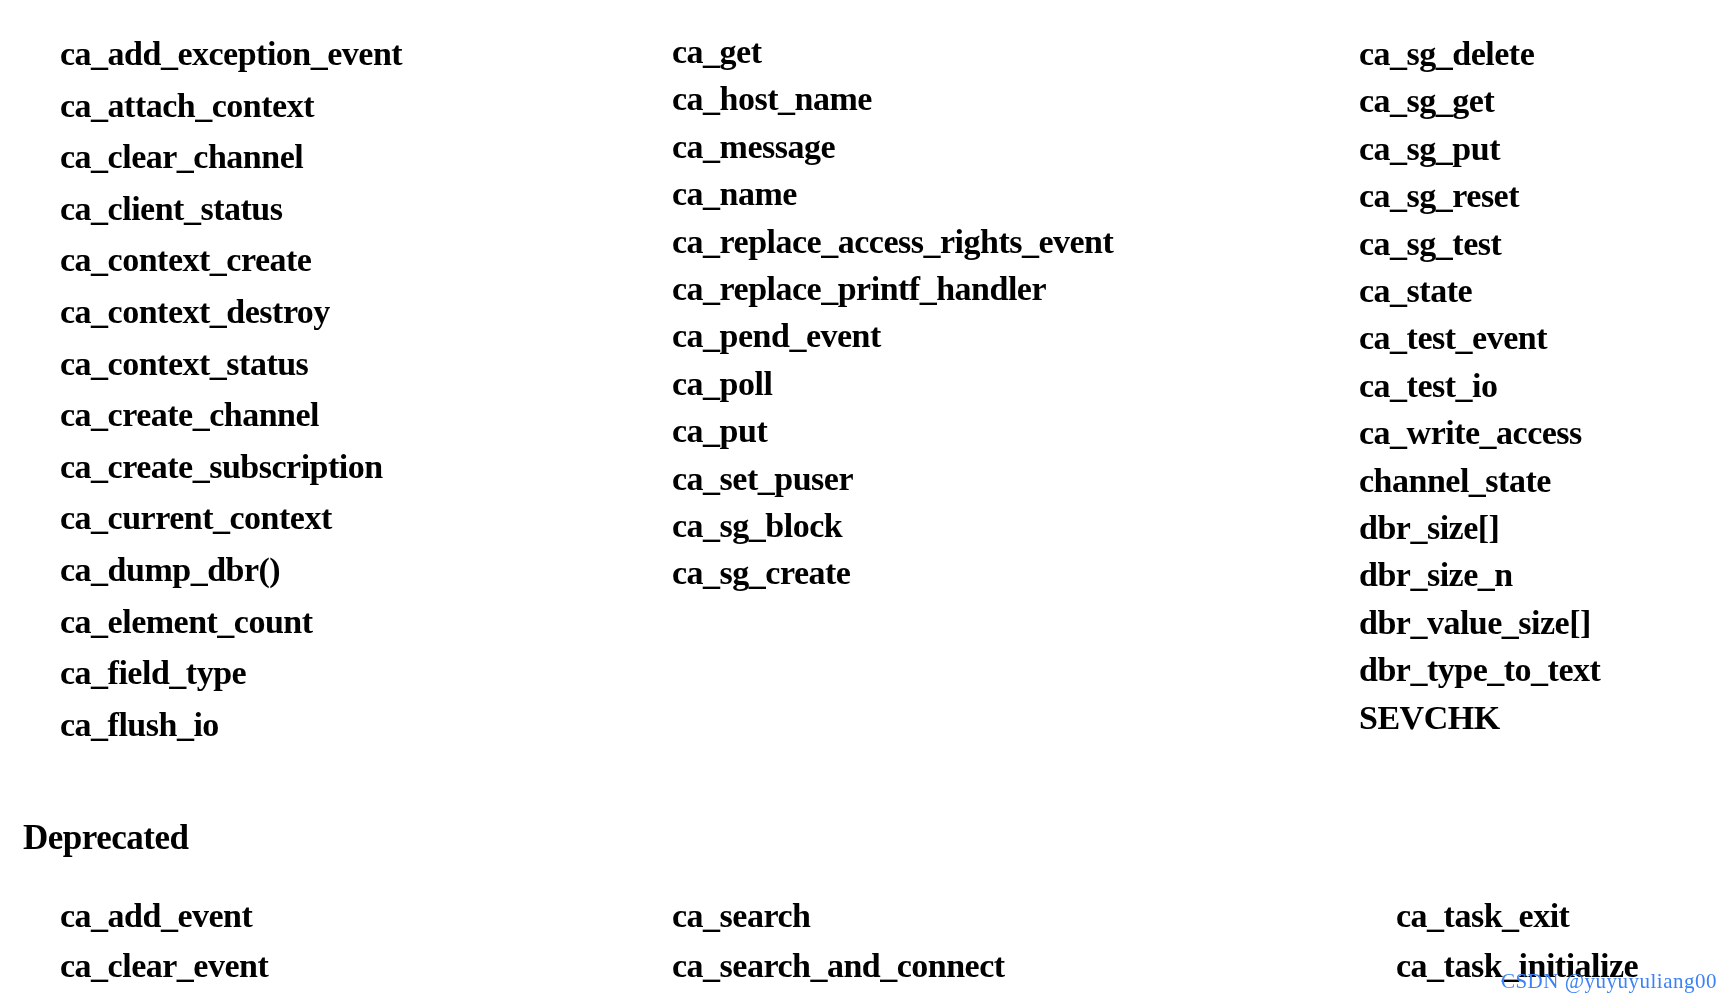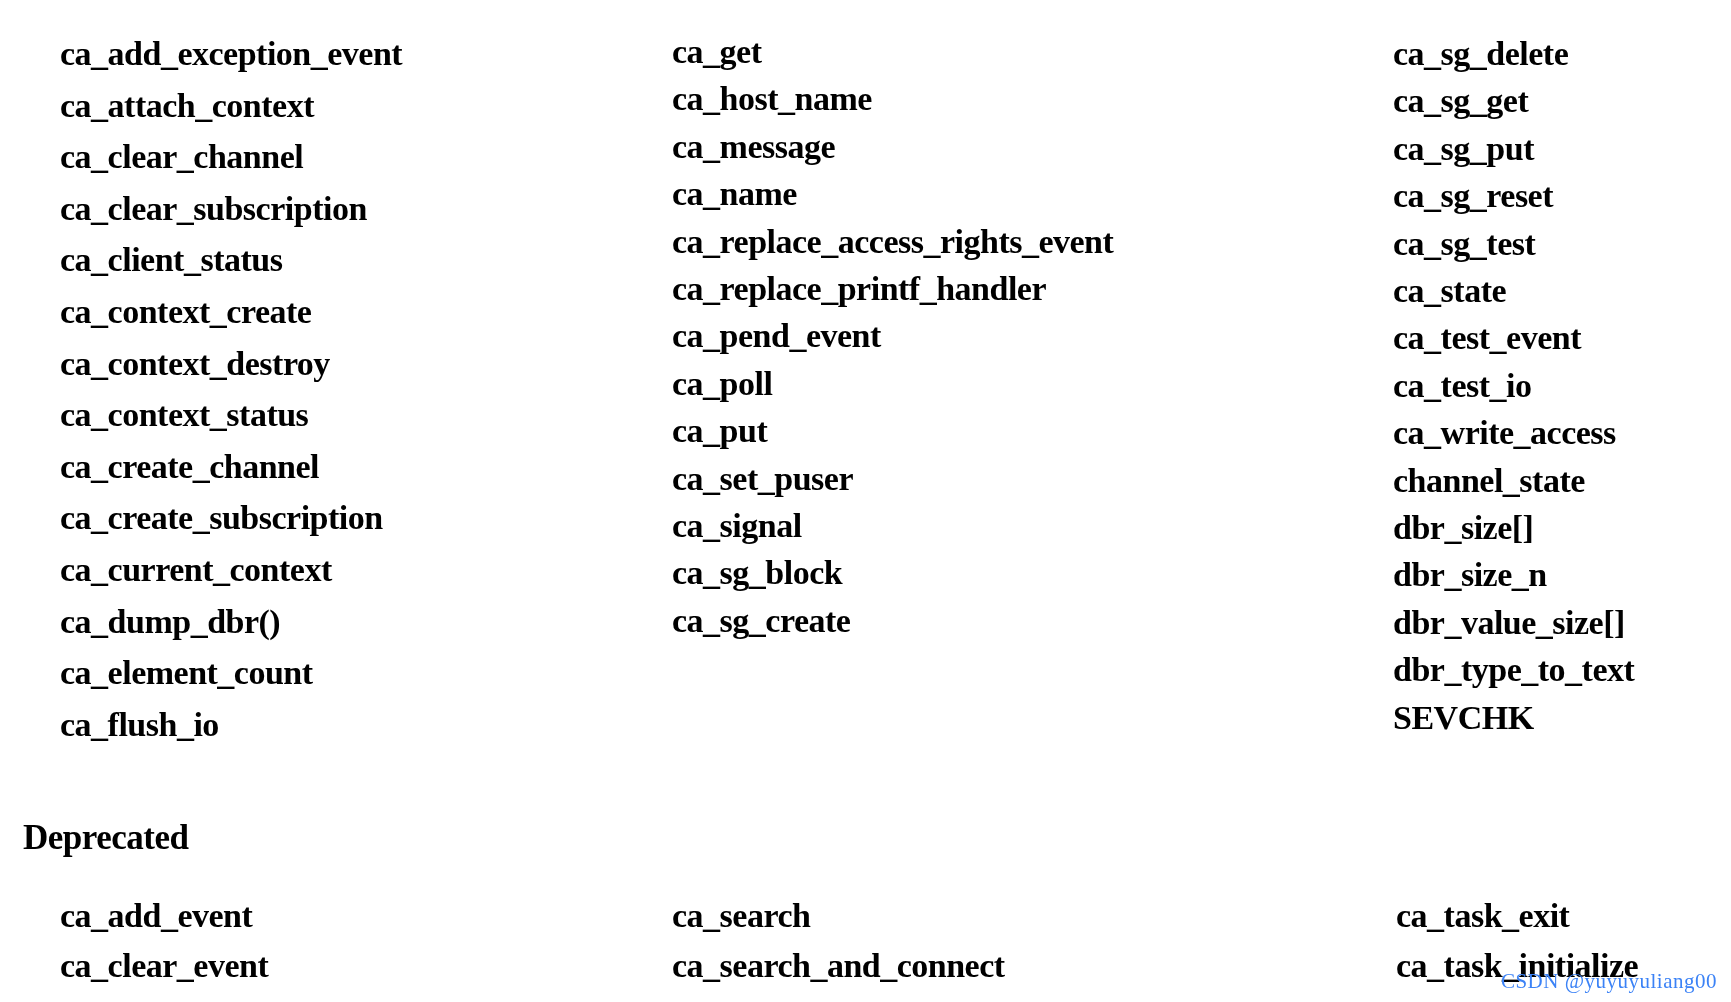--- a/index.html
+++ b/index.html
@@ -21,21 +21,21 @@
     position: absolute;
     font-size: 34px;
     letter-spacing: -0.5px;
     white-space: nowrap;
   }
   .fn-item {
     white-space: nowrap;
   }
   .c1 { left: 60px;   top: 28px;  line-height: 51.6px; }
   .c2 { left: 672px;  top: 28px;  line-height: 47.4px; }
-  .c3 { left: 1393px; top: 30px;  line-height: 47.4px; }
+  .c3 { left: 1359px; top: 30px;  line-height: 47.4px; }
   .dep-heading {
     position: absolute;
     left: 23px;
     top: 820px;
     margin: 0;
     font-size: 35px;
     font-weight: 700;
     letter-spacing: -0.5px;
     line-height: 1;
   }
@@ -56,45 +56,44 @@
 </style>
 </head>
 <body>
 
 <div class="page">
 
   <div class="fn-col c1">
       <div class="fn-item">ca_add_exception_event</div>
       <div class="fn-item">ca_attach_context</div>
       <div class="fn-item">ca_clear_channel</div>
-      <div class="fn-item">ca_clear_subscription</div>
       <div class="fn-item">ca_client_status</div>
       <div class="fn-item">ca_context_create</div>
       <div class="fn-item">ca_context_destroy</div>
       <div class="fn-item">ca_context_status</div>
       <div class="fn-item">ca_create_channel</div>
       <div class="fn-item">ca_create_subscription</div>
       <div class="fn-item">ca_current_context</div>
       <div class="fn-item">ca_dump_dbr()</div>
       <div class="fn-item">ca_element_count</div>
+      <div class="fn-item">ca_field_type</div>
       <div class="fn-item">ca_flush_io</div>
     </div>
 
   <div class="fn-col c2">
       <div class="fn-item">ca_get</div>
       <div class="fn-item">ca_host_name</div>
       <div class="fn-item">ca_message</div>
       <div class="fn-item">ca_name</div>
       <div class="fn-item">ca_replace_access_rights_event</div>
       <div class="fn-item">ca_replace_printf_handler</div>
       <div class="fn-item">ca_pend_event</div>
       <div class="fn-item">ca_poll</div>
       <div class="fn-item">ca_put</div>
       <div class="fn-item">ca_set_puser</div>
-      <div class="fn-item">ca_signal</div>
       <div class="fn-item">ca_sg_block</div>
       <div class="fn-item">ca_sg_create</div>
     </div>
 
   <div class="fn-col c3">
       <div class="fn-item">ca_sg_delete</div>
       <div class="fn-item">ca_sg_get</div>
       <div class="fn-item">ca_sg_put</div>
       <div class="fn-item">ca_sg_reset</div>
       <div class="fn-item">ca_sg_test</div>

